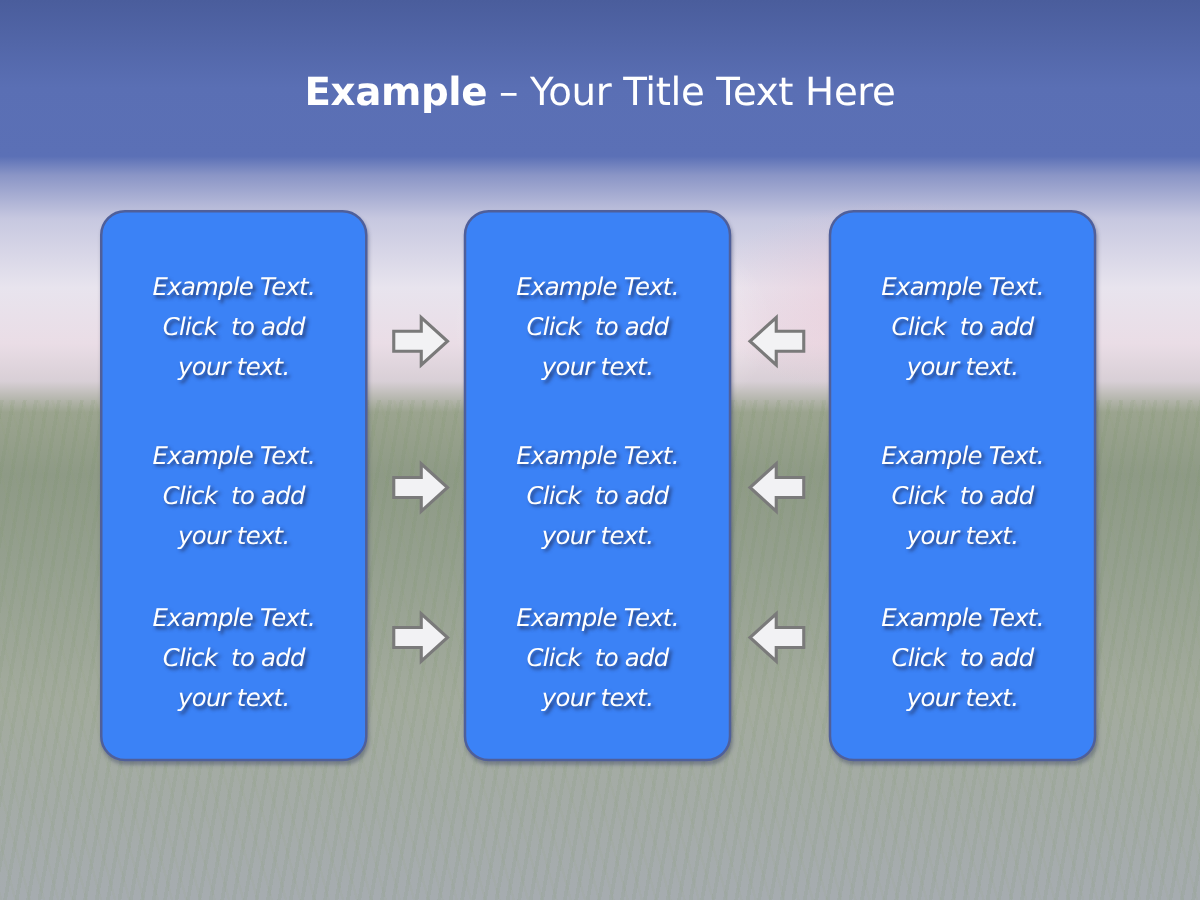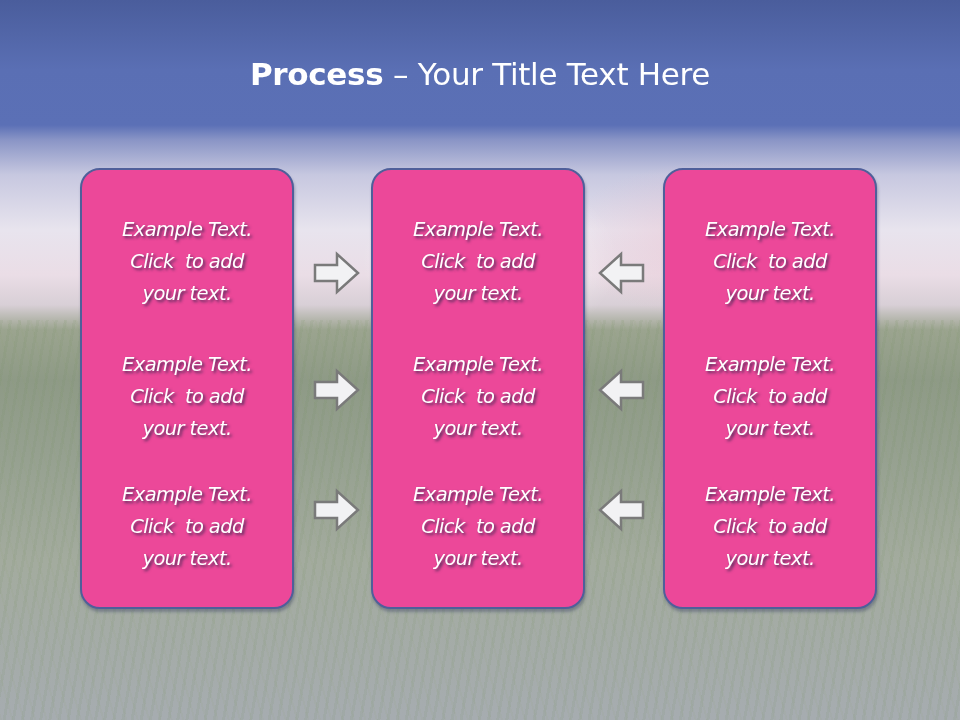--- a/index.html
+++ b/index.html
@@ -35,21 +35,21 @@
     }
     .title {
       position: absolute; top: 56px; left: 0; width: 960px;
       text-align: center; color: #ffffff;
       font-family: "DejaVu Sans", sans-serif;
       font-size: 31px; letter-spacing: -0.3px;
     }
     .title .strong { font-weight: bold; }
     .box {
       position: absolute; top: 168px; width: 214px; height: 441px;
-      background: #ec4899;
+      background: #3b82f6;
       border: 2px solid #4f5f9a;
       border-radius: 20px;
       box-shadow: 1px 3px 3px rgba(40,50,90,0.35);
     }
     .box-item {
       position: absolute; left: 0; width: 100%;
       text-align: center; color: #ffffff;
       font-family: "DejaVu Sans", sans-serif;
       font-style: italic;
       font-size: 19.5px; line-height: 32px;
@@ -61,21 +61,21 @@
   </style>
 </head>
 <body>
 
 <div class="bg"></div>
 <div class="bg-glow"></div>
 <div class="bg-pink"></div>
 <div class="bg-grass"></div>
 
 <div class="title">
-  <span class="strong">Process</span><span> – Your Title Text Here</span>
+  <span class="strong">Example</span><span> – Your Title Text Here</span>
 </div>
 
 <div class="box" style="left:80px;">
   <div class="box-item" style="top:44px;">
     <span>Example Text.</span>
     <span>Click  to add</span>
     <span>your text.</span>
   </div>
   <div class="box-item" style="top:179px;">
     <span>Example Text.</span>

